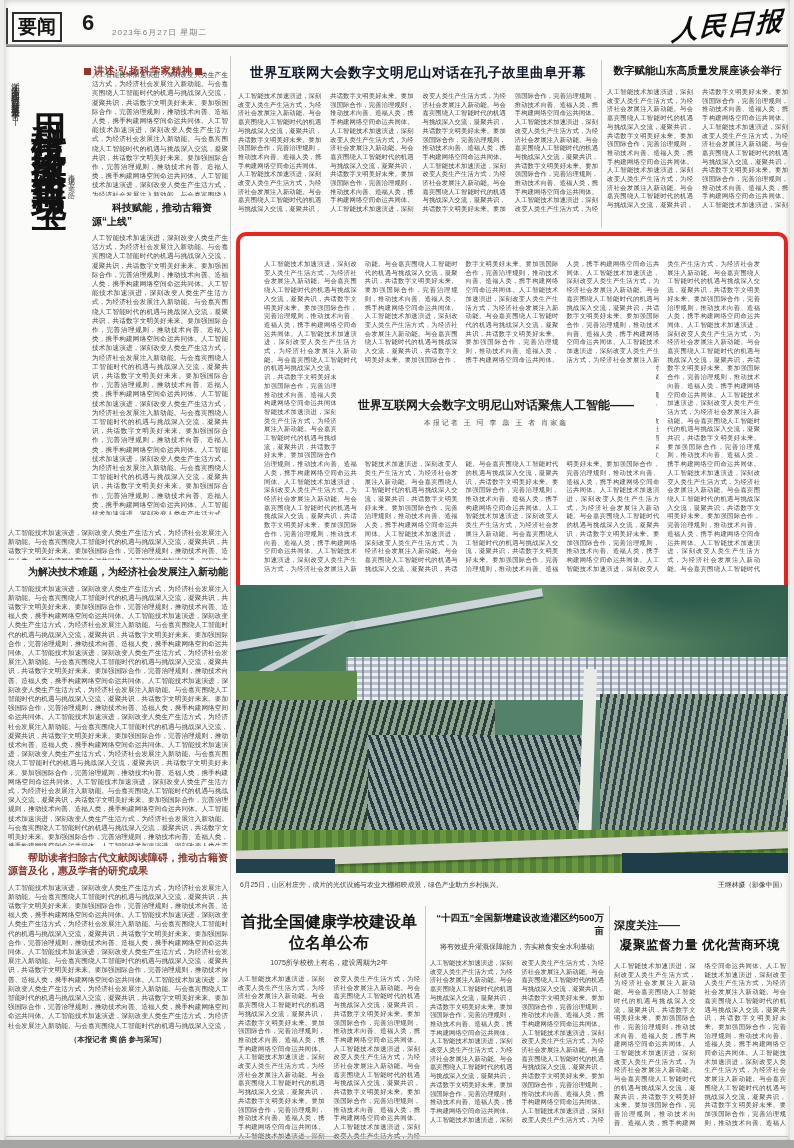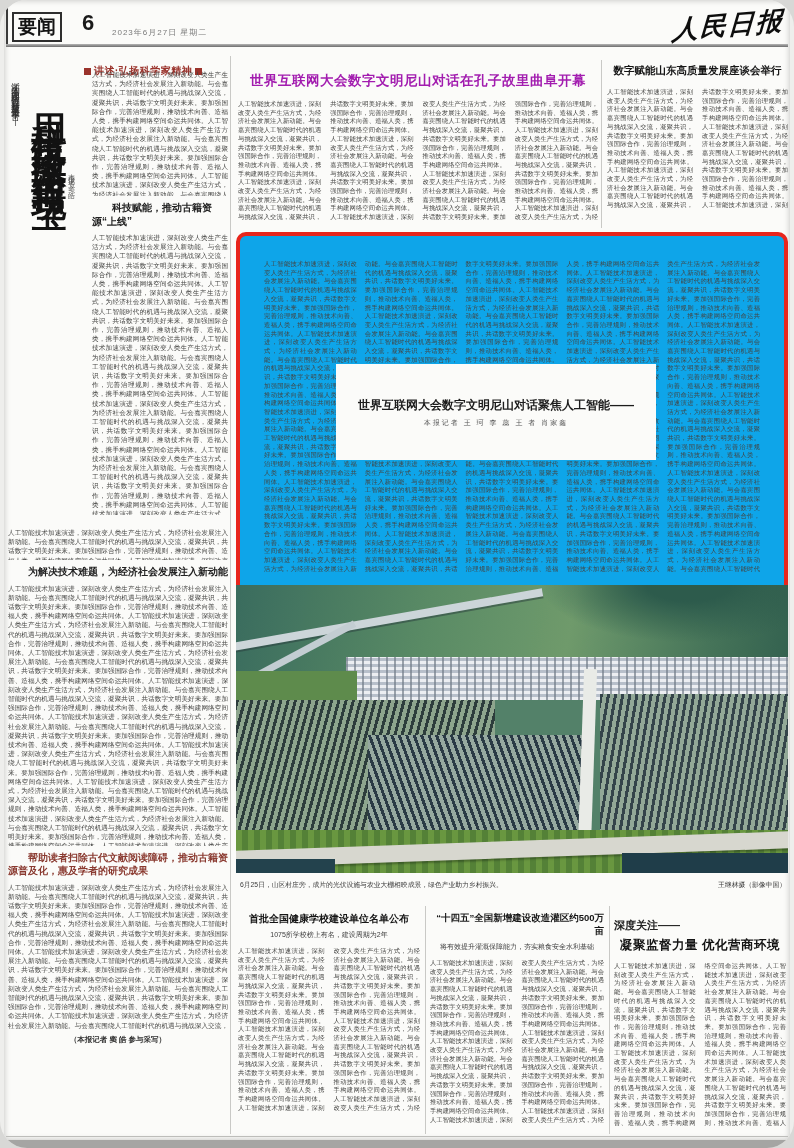--- a/index.html
+++ b/index.html
@@ -1,17 +1,17 @@
 <!DOCTYPE html>
 <html><head>
 <meta charset="utf-8">
 <style>
   html,body{margin:0;padding:0;background:#d8d8d6;}
   *{box-sizing:border-box;font-family:"Liberation Sans",sans-serif;}
-  .page{position:relative;width:794px;height:1148px;margin:0 auto;background:#eeeeec;overflow:hidden;border-radius:27px;}
+  .page{position:relative;width:794px;height:1148px;margin:0 auto;background:#eeeeec;overflow:hidden;}
   .paper{position:absolute;left:4px;top:0;right:4px;bottom:8px;background:#fbfbf9;box-shadow:0 0 6px rgba(0,0,0,.25) inset;}
 
   
   .edge-mark{position:absolute;left:6px;top:8px;width:2px;height:38px;background:#3a3a3a;}
   .section-box{position:absolute;left:12px;top:12px;border:2px solid #2e2e2e;padding:0 4px;font-size:19px;font-weight:800;color:#141414;line-height:26px;}
   .page-num{position:absolute;left:82px;top:10px;font-size:22px;font-weight:800;color:#1a1a1a;}
   .issue-date{position:absolute;left:112px;top:27px;font-size:8px;color:#7a7a7a;letter-spacing:1px;filter:blur(.3px);}
   .masthead{position:absolute;right:10px;top:8px;font-size:26px;font-weight:800;font-style:italic;color:#0d0d0d;letter-spacing:2px;transform:rotate(-5deg) skewX(-8deg);}
   .header-rule{position:absolute;left:6px;right:6px;top:44px;height:3px;background:linear-gradient(#b5b5b5,#6d6d6d);}
 
@@ -37,28 +37,28 @@
   .v-title{position:absolute;left:25px;top:86px;height:465px;writing-mode:vertical-rl;font-size:35px;font-weight:800;letter-spacing:8px;color:#121212;}
   .v-byline{position:absolute;left:66px;top:168px;height:95px;writing-mode:vertical-rl;font-size:7px;color:#555;letter-spacing:2px;filter:blur(.25px);}
   .lt-body{position:absolute;left:92px;top:70px;width:136px;height:452px;}
   .lb-body{position:absolute;left:8px;top:528px;width:220px;height:586px;}
   .subhead{font-weight:800;color:#222;font-size:10px;line-height:13.5px;text-indent:2em;margin:5px 0;filter:blur(.15px);}
   .subhead.red{color:#8a3a30;}
   .closing{margin-top:6px;text-align:center;font-size:7.5px;font-weight:700;color:#333;filter:blur(.25px);}
 
   
   .art-a{position:absolute;left:238px;top:60px;width:360px;height:168px;}
-  .art-a h2{margin:12px 0 10px;text-align:center;font-size:13.5px;font-weight:800;color:#a21caf;letter-spacing:.5px;}
+  .art-a h2{margin:4px 0 10px;text-align:center;font-size:13.5px;font-weight:800;color:#0f172a;letter-spacing:.5px;}
   .art-a .body{height:128px;}
   .art-b{position:absolute;left:607px;top:60px;width:181px;height:168px;}
   .art-b h2{margin:4px 0 10px;text-align:center;font-size:10.5px;font-weight:800;color:#161616;}
   .art-b .body{height:130px;}
 
   
-  .red-box{position:absolute;left:236px;top:232px;width:552px;height:412px;border:4px solid #e8251c;border-radius:10px;background:#0ea5e9;padding:24px;}
+  .red-box{position:absolute;left:236px;top:232px;width:552px;height:412px;border:4px solid #e8251c;border-radius:10px;background:#ffffff;padding:24px;}
   .rb-cols{height:316px;}
   .rb-head{position:absolute;left:96px;top:128px;width:320px;height:96px;background:#fbfbf9;display:flex;flex-direction:column;align-items:center;justify-content:center;gap:4px;}
   .rb-kicker{font-size:12px;font-weight:800;color:#1c1c1c;white-space:nowrap;filter:blur(.15px);}
   .rb-title{font-size:27px;font-weight:800;color:#101010;letter-spacing:1px;white-space:nowrap;}
   .rb-byline{font-size:7px;color:#555;letter-spacing:2px;filter:blur(.25px);}
 
   
   .photo{position:absolute;left:236px;top:585px;width:552px;height:288px;overflow:hidden;background:#55806a;filter:saturate(1.05);}
   .photo>div{position:absolute;}
   .ph-mount{left:0;top:0;right:0;height:34%;background:linear-gradient(100deg,#3c6b5e,#5c8a66 35%,#70996d 60%,#48735a 85%,#35604f);}
@@ -76,21 +76,21 @@
   .ph-bot-green{left:0;bottom:0;right:0;height:15%;background:repeating-linear-gradient(90deg,#6a9643 0 6px,#55803a 6px 12px);}
   .ph-bot-road{left:-2%;bottom:5%;width:104%;height:6%;background:#d7d7cf;transform:rotate(-2deg);box-shadow:0 2px 2px rgba(0,0,0,.3);}
   .ph-water-l{left:0;bottom:0;width:18%;height:5%;background:#24424c;}
   .ph-water-r{right:0;bottom:0;width:30%;height:7%;background:#203d48;}
   .ph-blur{left:0;top:0;right:0;bottom:0;backdrop-filter:blur(.7px);}
   .photo-caption{position:absolute;left:240px;top:880px;width:450px;font-size:6.8px;color:#3a3a3a;filter:blur(.3px);}
   .photo-credit{position:absolute;left:640px;top:880px;width:146px;text-align:right;font-size:6.8px;color:#3a3a3a;filter:blur(.3px);}
 
   
   .art-c{position:absolute;left:238px;top:906px;width:182px;height:228px;}
-  .art-c h2{margin:6px 0 4px;text-align:center;font-size:10px;font-weight:800;color:#161616;}
+  .art-c h2{margin:6px 0 4px;text-align:center;font-size:16px;font-weight:800;color:#161616;}
   .art-d{position:absolute;left:430px;top:906px;width:174px;height:228px;}
   .art-d h2{margin:6px 0 4px;text-align:right;font-size:9.5px;font-weight:800;color:#161616;}
   .art-e{position:absolute;left:614px;top:906px;width:172px;height:228px;}
   .kicker-line{font-size:11px;font-weight:800;color:#222;margin:12px 0 4px;filter:blur(.15px);}
   .art-e h2{margin:2px 0 8px;text-align:center;font-size:12.5px;font-weight:800;color:#141414;letter-spacing:.5px;}
   .sub-line{text-align:center;font-size:7px;color:#3c3c3c;margin:0 0 7px;filter:blur(.3px);}
   .art-c .body,.art-d .body,.art-e .body{height:168px;}
 
   .bottom-line{position:absolute;left:6px;right:6px;top:1136px;height:1px;background:#bdbdba;}
   .page-bottom{position:absolute;left:0;right:0;bottom:0;height:8px;background:#a5a5a3;}

